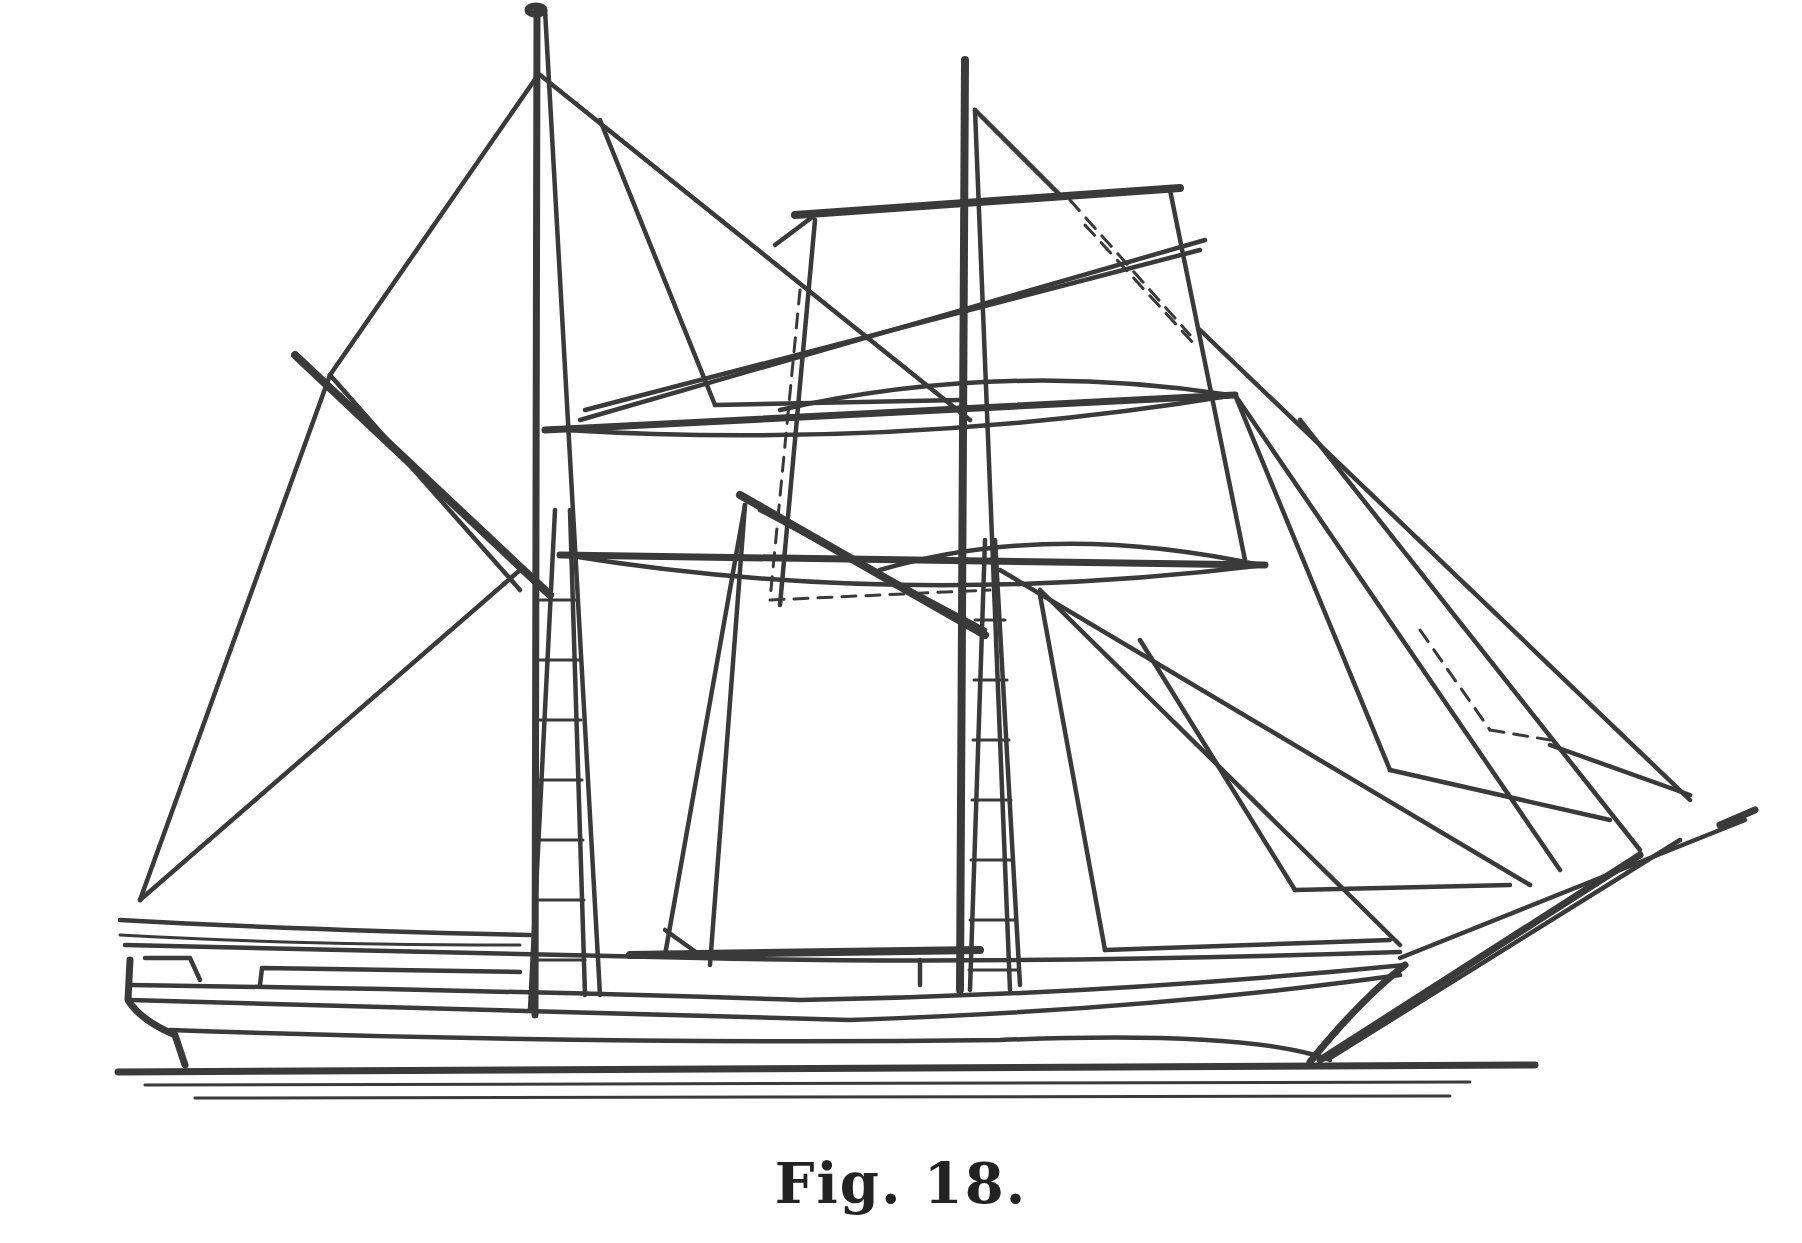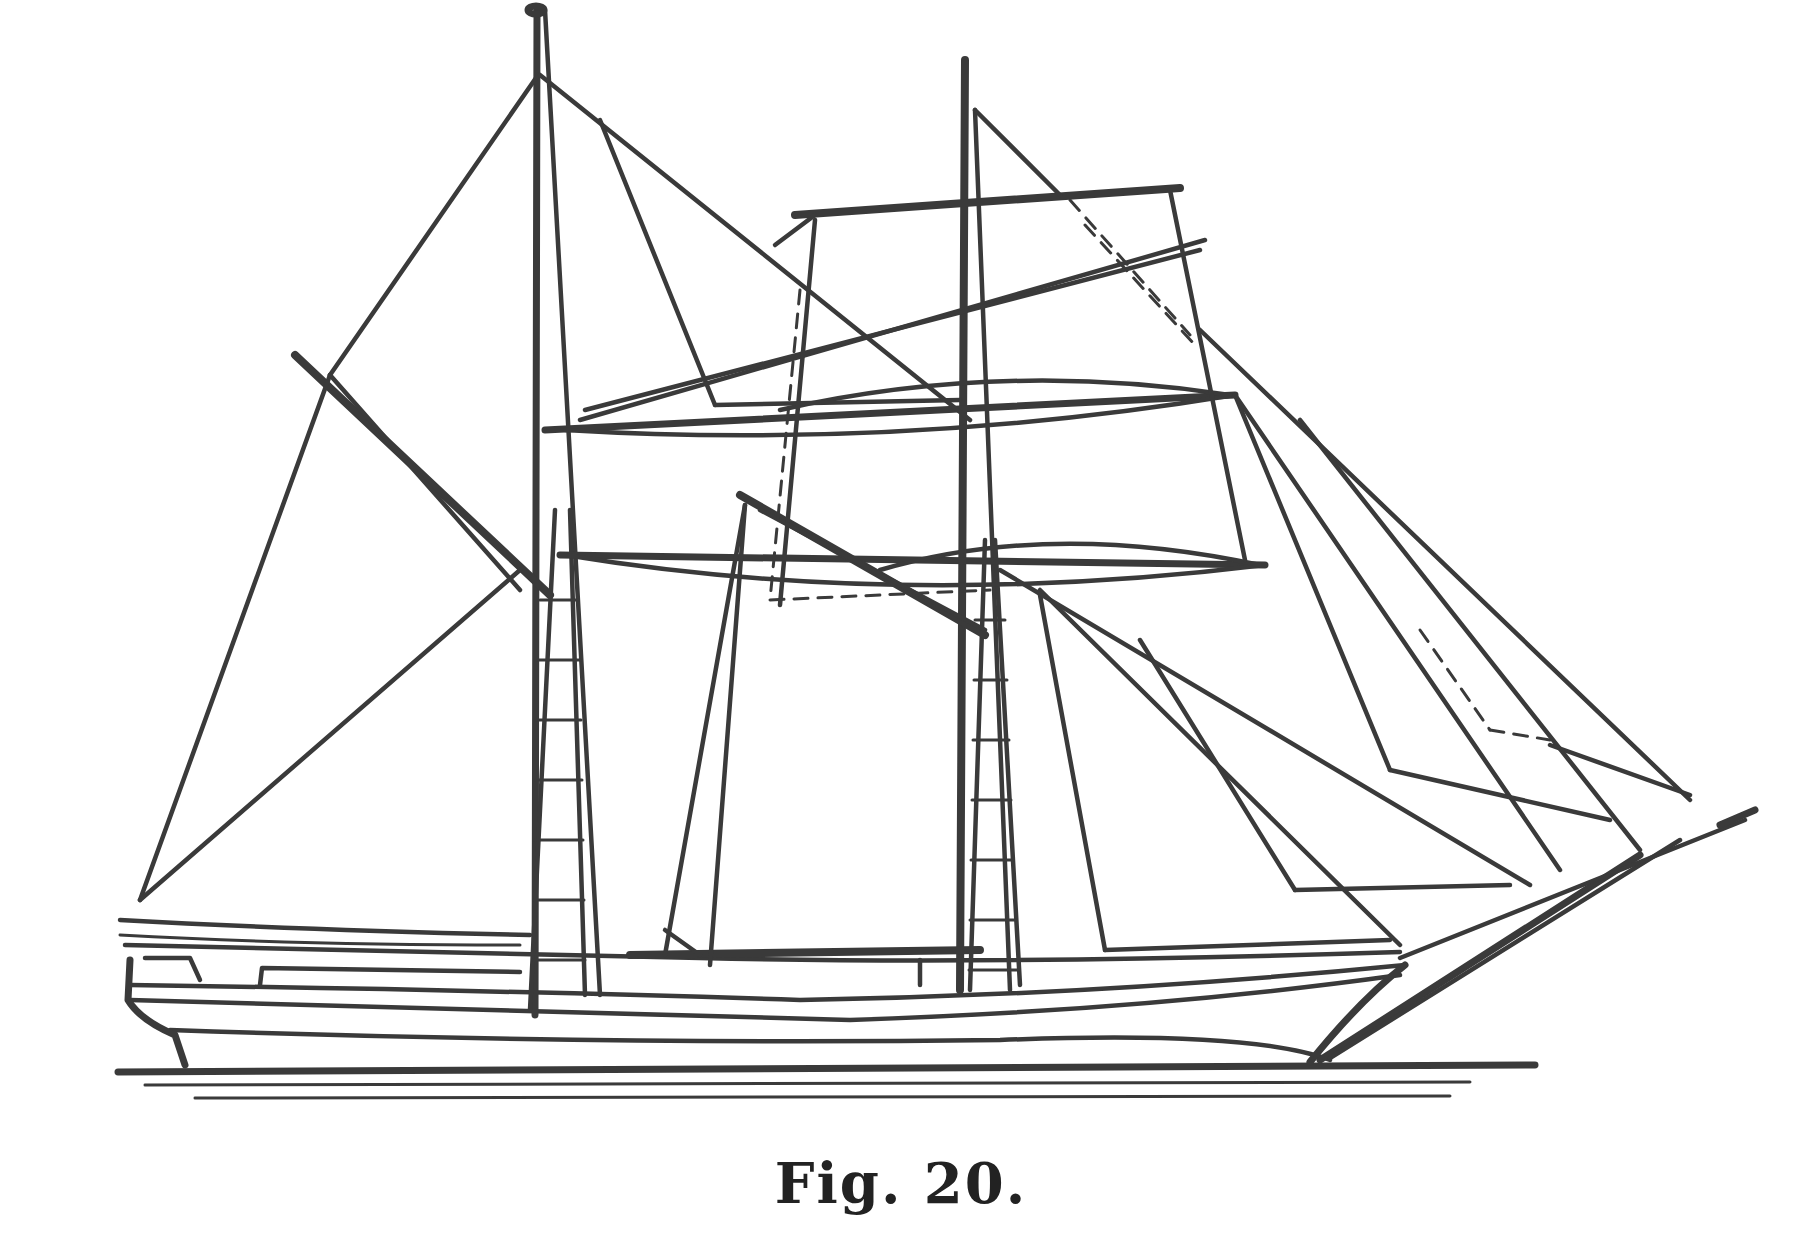--- a/index.html
+++ b/index.html
@@ -128,13 +128,13 @@
   <g>
     <line class="ln dash" x1="1070" y1="200" x2="1190" y2="335"></line>
     <line class="ln dash" x1="1085" y1="225" x2="1195" y2="345"></line>
     <line class="ln dash" x1="800" y1="290" x2="770" y2="600"></line>
     <line class="ln dash" x1="770" y1="600" x2="990" y2="590"></line>
     <line class="ln dash" x1="1420" y1="630" x2="1490" y2="730"></line>
     <line class="ln dash" x1="1490" y1="730" x2="1550" y2="740"></line>
   </g>
 </svg>
 
-<div id="caption">Fig. 20.</div>
+<div id="caption">Fig. 18.</div>
 
 </body></html>

